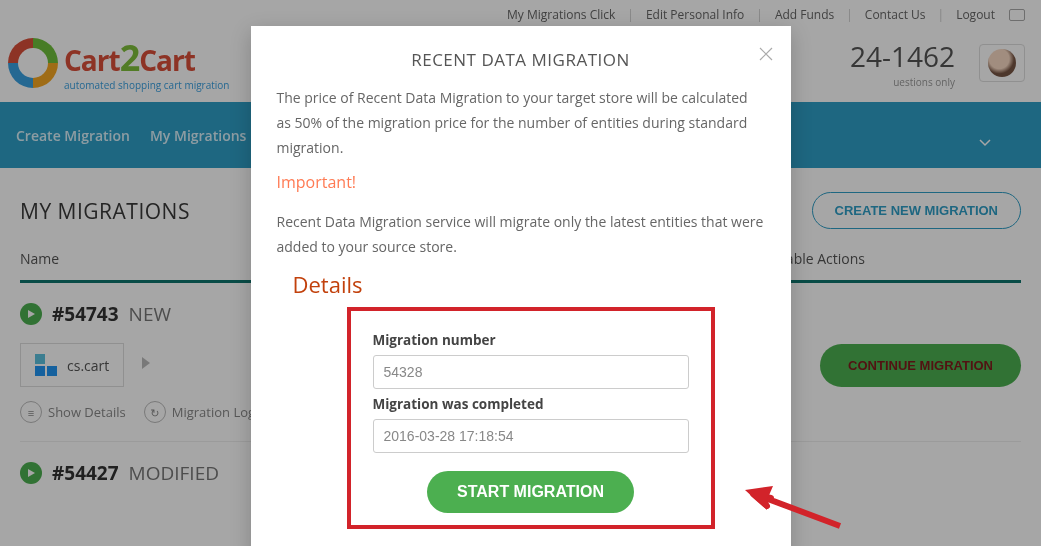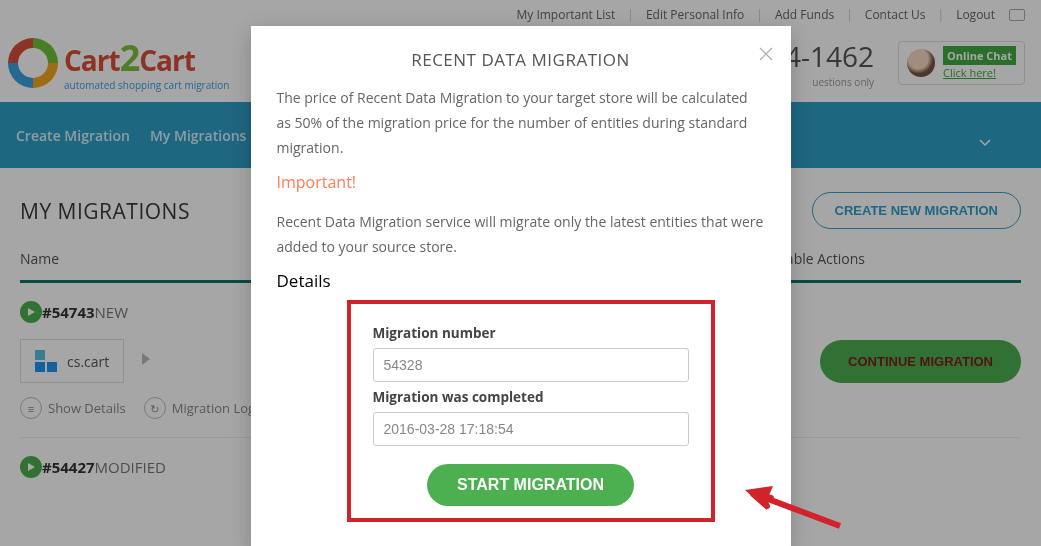--- a/index.html
+++ b/index.html
@@ -33,21 +33,21 @@
   .content { padding: 24px 20px; }
   .mymigs-head { display: flex; justify-content: space-between; align-items: center; }
   .mymigs-head h2 { font-size: 21px; letter-spacing: 0.5px; color: #3a3a3a; font-weight: 400; }
   .create-btn { border: 1px solid #2f9ec6; color: #2f9ec6; background: #fff; padding: 10px 22px; border-radius: 22px; font-size: 13px; font-weight: 700; cursor: pointer; }
 
   .table-head { display: flex; border-bottom: 3px solid #0f766e; padding: 20px 0 12px 0; font-size: 14px; color: #555; }
   .col-name { flex: 1; }
   .col-actions { width: 250px; }
 
   .mig-row { padding: 18px 0; border-bottom: 1px solid #eee; }
-  .mig-title { display: flex; align-items: center; font-size: 15px; margin-bottom: 16px; }
+  .mig-title { display: flex; align-items: center; gap: 10px; font-size: 19px; margin-bottom: 16px; }
   .play-dot { width: 22px; height: 22px; border-radius: 50%; background: #4caf50; display: flex; align-items: center; justify-content: center; }
   .play-dot svg { fill: #fff; }
   .mig-id { font-weight: 700; color: #333; }
   .mig-status { color: #777; }
 
   .mig-body { display: flex; align-items: center; justify-content: space-between; }
   .cart-box { border: 1px solid #ddd; padding: 10px 14px; display: flex; align-items: center; gap: 10px; font-size: 14px; color: #555; }
   .cs-logo { width: 22px; height: 22px; display: grid; grid-template: repeat(2,1fr)/repeat(2,1fr); gap: 2px; }
   .cs-logo span:nth-child(1){background:#5bc0de;} .cs-logo span:nth-child(2){background:#fff;} .cs-logo span:nth-child(3){background:#2196f3;} .cs-logo span:nth-child(4){background:#2196f3;}
   .arrow-mid { margin: 0 14px; }
@@ -55,35 +55,35 @@
 
   .row-actions { display: flex; gap: 18px; margin-top: 14px; font-size: 13px; color: #888; }
   .row-actions .act { display: flex; align-items: center; gap: 6px; cursor: pointer; }
   .act-circle { width: 22px; height: 22px; border: 1px solid #bbb; border-radius: 50%; display: flex; align-items: center; justify-content: center; font-size: 11px; color: #888; }
 
   .overlay { position: absolute; inset: 0; background: rgba(0,0,0,0.35); z-index: 10; }
   .modal { position: absolute; top: 26px; left: 50%; transform: translateX(-50%); width: 540px; background: #fff; z-index: 20; padding: 22px 26px 28px 26px; box-shadow: 0 6px 20px rgba(0,0,0,0.2); }
   .modal h3 { text-align: center; font-size: 17px; font-weight: 400; color: #555; letter-spacing: 0.5px; margin-bottom: 14px; }
   .modal p { font-size: 14px; color: #666; line-height: 1.8; margin-bottom: 10px; }
   .important { color: #ff7b54; font-size: 16px; margin-bottom: 16px; }
-  .details-h { font-size: 17px; color: #000000; margin: 10px 0 8px 0; font-weight: 400; }
+  .details-h { font-size: 22px; color: #c2410c; margin: 10px 0 8px 16px; font-weight: 400; }
   .form-box { border: 4px solid #d2232a; padding: 14px 22px 12px 22px; margin: 0 50px 0 70px; }
   .form-box label { display: block; font-size: 13.5px; font-weight: 700; color: #444; margin: 6px 0 6px 0; }
   .form-box input { width: 100%; padding: 8px 10px; border: 1px solid #ccc; border-radius: 3px; font-size: 14px; color: #888; }
   .start-btn { display: block; margin: 18px auto 0 auto; background: #4caf50; color: #fff; border: none; padding: 12px 30px; border-radius: 22px; font-size: 16px; font-weight: 700; cursor: pointer; }
   .close-x { position: absolute; top: 18px; right: 18px; cursor: pointer; }
 
   .red-arrow { position: absolute; z-index: 25; left: 745px; top: 486px; }
   .red-arrow svg { fill: #d2232a; }
 </style>
 </head>
 <body>
 
 <div class="topbar">
-  <a>My Important List</a>
+  <a>My Migrations Click</a>
     <span class="sep">|</span>
   <a>Edit Personal Info</a>
     <span class="sep">|</span>
   <a>Add Funds</a>
     <span class="sep">|</span>
   <a>Contact Us</a>
     <span class="sep">|</span>
   <a>Logout</a>
   <span class="cart-ico"></span>
 </div>
@@ -98,24 +98,20 @@
       <span class="logo-sub">automated shopping cart migration</span>
     </div>
   </div>
   <div style="display:flex;align-items:center;gap:14px;">
     <div class="phone-block">
       <div class="big">24-1462</div>
       <div class="small">uestions only</div>
     </div>
     <div class="onlinechat">
       <div class="avatar"></div>
-      <div class="oc-label">
-        <div class="top">Online Chat</div>
-        <div class="bot">Click here!</div>
-      </div>
     </div>
   </div>
 </div>
 
 <div class="navbar">
   <a>Create Migration</a>
   <a>My Migrations</a>
   <span class="nav-chevron">
     <svg width="12" height="8" viewBox="0 0 12 8">
         <path d="M1 1l5 5 5-5" stroke="#fff" stroke-width="1.5" fill="none"></path>

